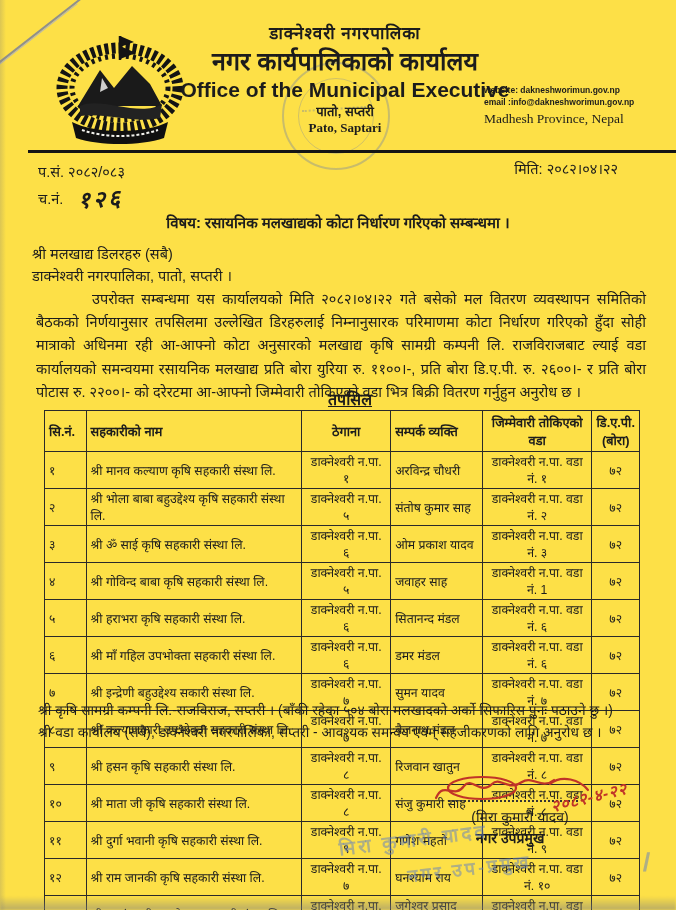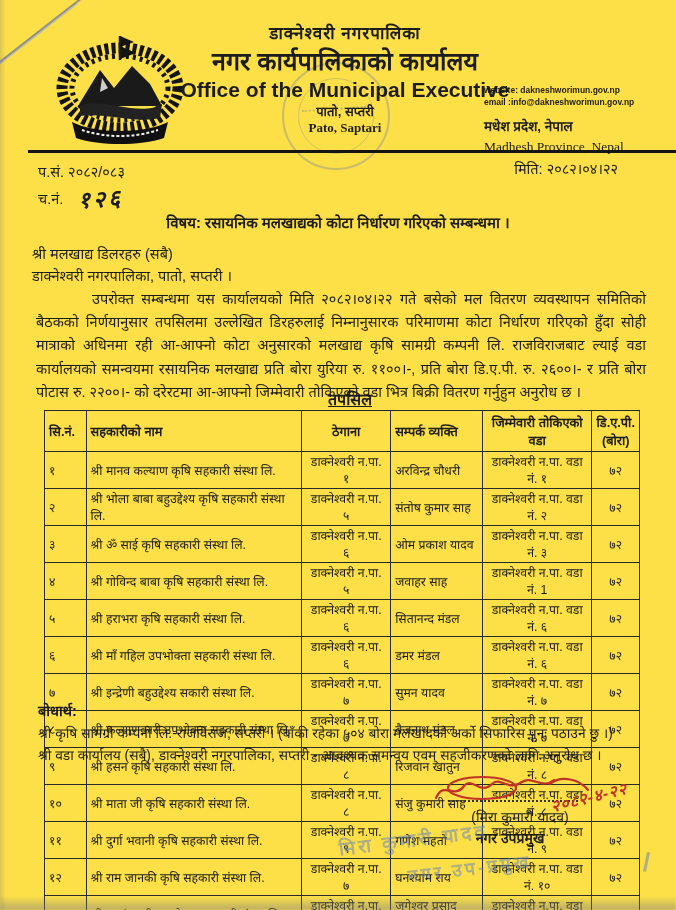--- a/index.html
+++ b/index.html
@@ -106,21 +106,20 @@
     <div class="t-np-small">डाक्नेश्वरी  नगरपालिका</div>
     <div class="t-np-big">नगर कार्यपालिकाको कार्यालय</div>
     <div class="t-en-big">Office of the Municipal Executive</div>
     <div class="t-place">पातो, सप्तरी</div>
     <div class="t-place-en">Pato, Saptari</div>
   </div>
 
   <div class="head-right">
     <div class="web">website: dakneshworimun.gov.np</div>
     <div class="web">email :info@dakneshworimun.gov.np</div>
-    <div class="prov-np">मधेश  प्रदेश,  नेपाल</div>
     <div class="prov-en">Madhesh Province, Nepal</div>
   </div>
 
   <div class="head-rule"></div>
 
   <div class="ref-no">प.सं. २०८२/०८३</div>
   <div class="date">मिति: २०८२।०४।२२</div>
   <div class="chn">च.नं.</div>
   <div class="chn-hand">१२६</div>
 
@@ -248,21 +247,20 @@
           <td class="c1">श्री बजरंगबली उपभोक्ता सहकारी संस्था लि.</td>
           <td class="c2">डाक्नेश्वरी न.पा. १०</td>
           <td class="c3">जुगेश्वर प्रसाद साह</td>
           <td class="c4">डाक्नेश्वरी न.पा. वडा नं. १०</td>
           <td class="c5">७२</td>
         </tr>
       </tbody>
   </table>
 
   <div class="cc">
-    <div class="h">बोधार्थ:</div>
     <div>श्री कृषि सामग्री कम्पनी लि.-राजविराज, सप्तरी । (बाँकी रहेका ५०४ बोरा मलखादको अर्को सिफारिस पुनः पठाउने छु ।)</div>
     <div>श्री वडा कार्यालय (सबै), डाक्नेश्वरी नगरपालिका, सप्तरी - आवश्यक समन्वय एवम् सहजीकरणको लागि अनुरोध छ ।</div>
   </div>
 
   <div class="sig-wrap">
     <svg class="sig-svg" width="180" height="40" viewBox="0 0 180 40">
       <g stroke="#c03428" stroke-width="2.2" fill="none" stroke-linecap="round">
         <path d="M6 28 C14 10 24 30 34 16 C42 6 50 26 62 14 C70 6 78 22 92 12 C102 5 112 20 124 10"></path>
         <ellipse cx="52" cy="18" rx="34" ry="11"></ellipse>
         <path d="M120 14 C132 4 150 10 158 20"></path>

